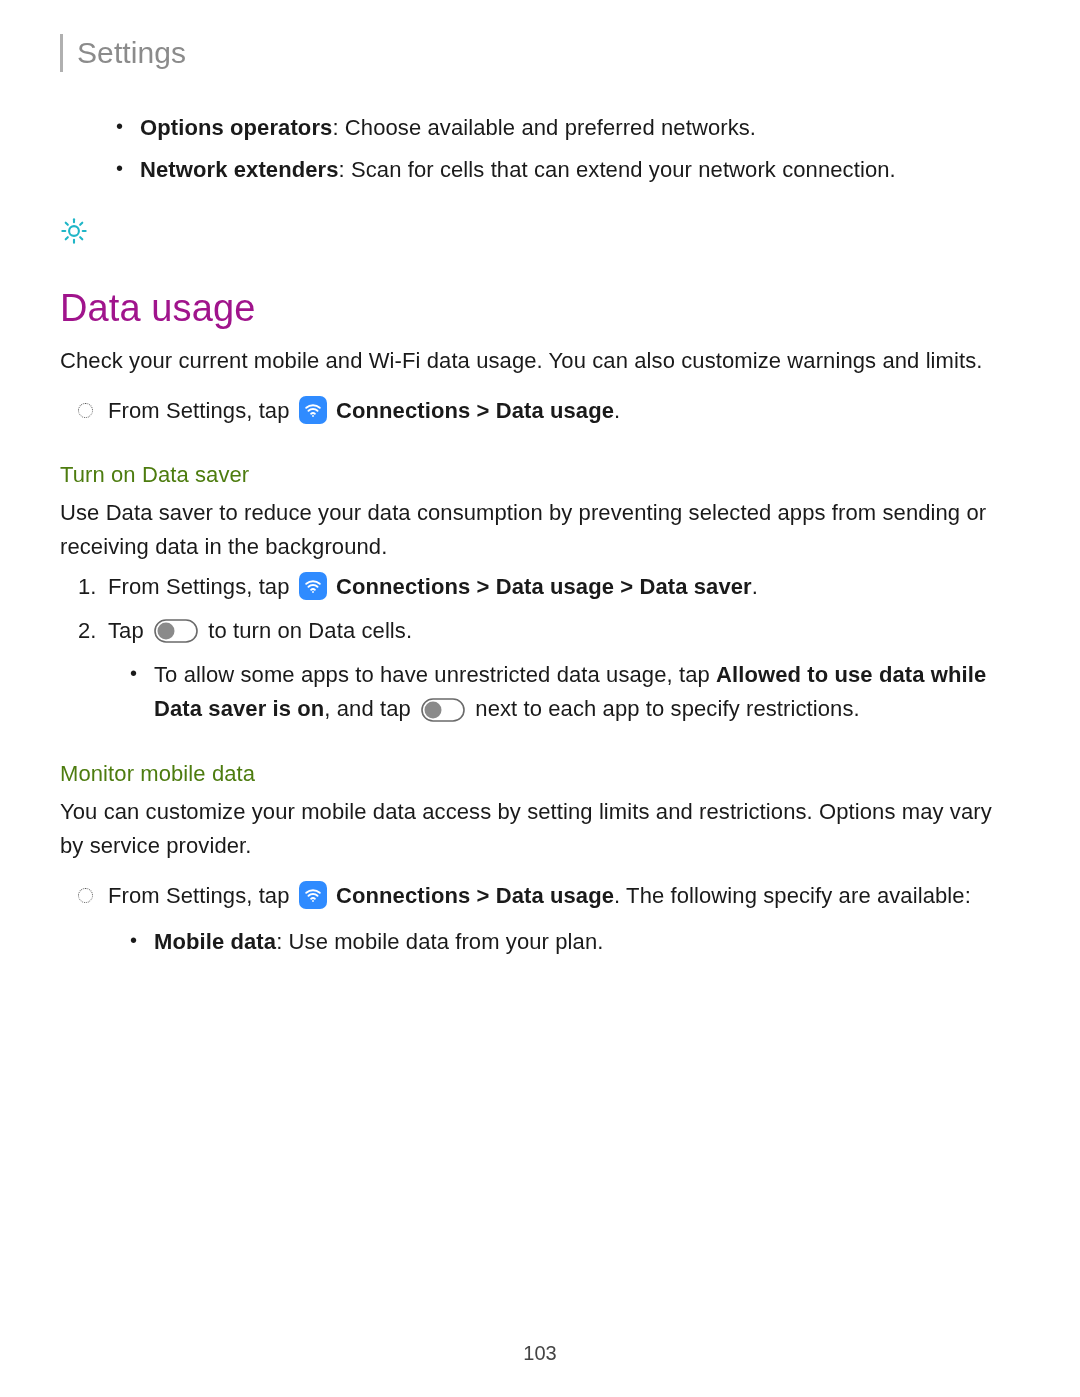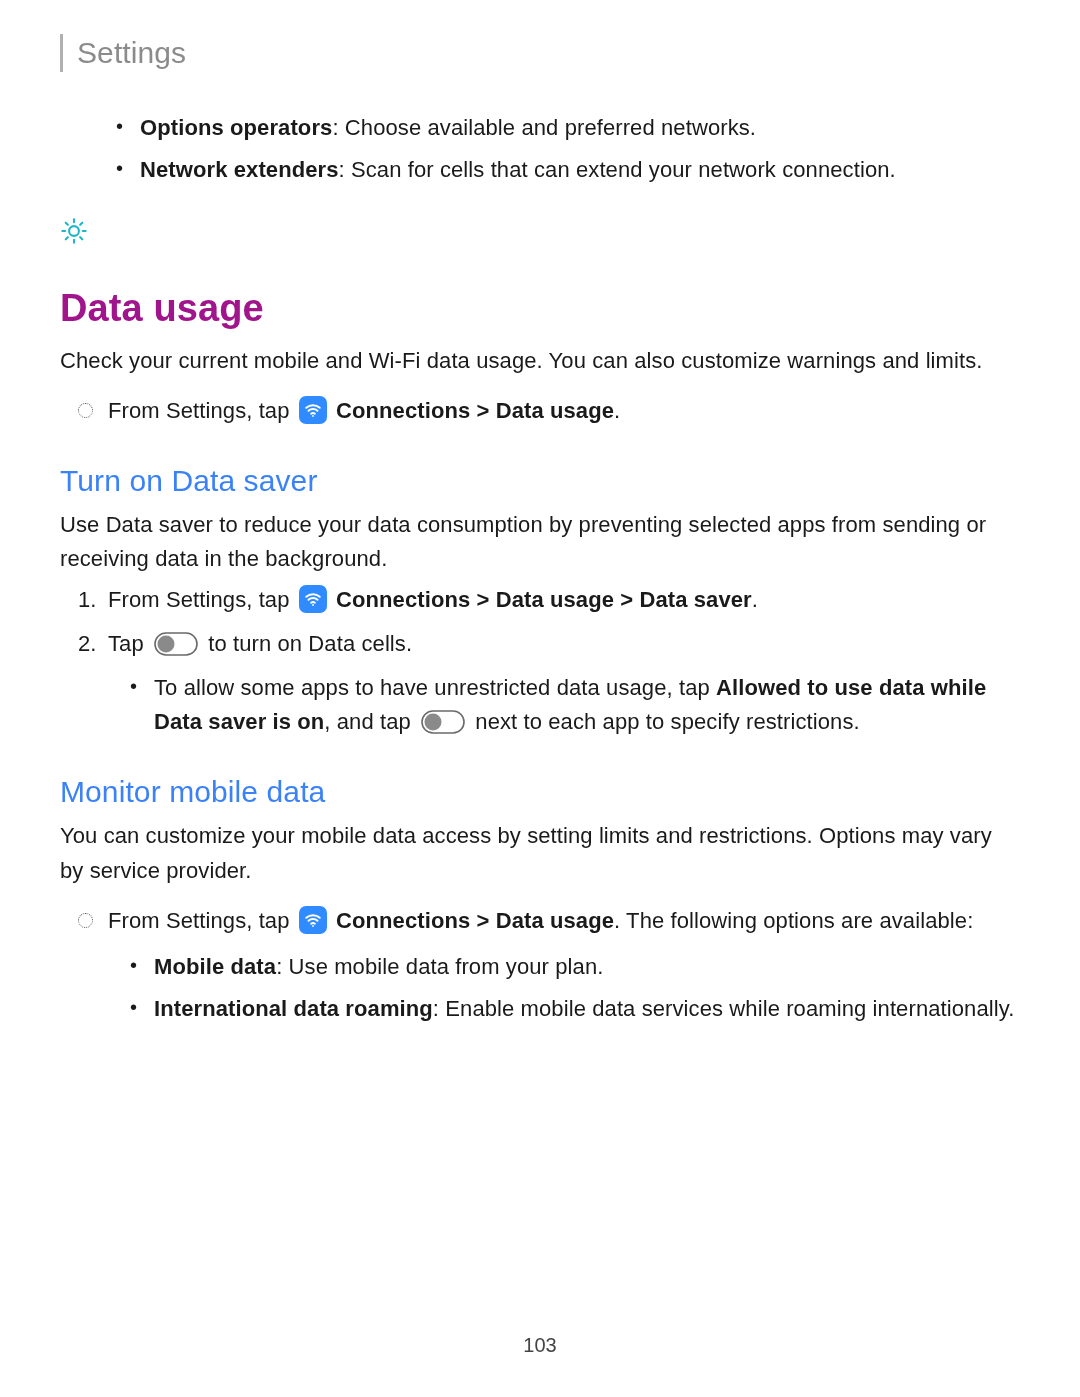--- a/index.html
+++ b/index.html
@@ -71,28 +71,28 @@
   .tip-row {
     display: flex;
     gap: 14px;
     margin: 28px 0 24px 0;
     align-items: flex-start;
   }
   .tip-row .tip-icon-wrap { flex: 0 0 auto; margin-top: 2px; }
   .tip-text { flex: 1 1 auto; }
   .section-h2 {
     color: #a0148c;
-    font-weight: 700;
+    font-weight: 400;
     font-size: 38px;
     margin: 22px 0 6px 0;
   }
   .section-h3 {
-    color: #3b82f6;
+    color: #4d7c0f;
     font-weight: 400;
-    font-size: 30px;
+    font-size: 22px;
     margin: 30px 0 4px 0;
   }
   .o-bullet {
     position: relative;
     padding-left: 48px;
     margin: 16px 0 10px 0;
   }
   .o-bullet::before {
     content: "";
     position: absolute;
@@ -119,21 +119,21 @@
   .toggle-icon {
     display: inline-flex;
     vertical-align: middle;
     margin: 0 4px;
     position: relative;
     top: -1px;
   }
   .strong { font-weight: 700; }
   .page-num {
     position: absolute;
-    bottom: 36px;
+    bottom: 28px;
     left: 0; right: 0;
     text-align: center;
     font-size: 20px;
     color: #444;
   }
   .para { margin-bottom: 6px; }
 </style>
 </head>
 <body>
 
@@ -231,25 +231,22 @@
 <div class="o-bullet">
   <span>From Settings, tap </span>
   <span class="wifi-icon">
     <svg width="18" height="18" viewBox="0 0 24 24" fill="none" stroke="#fff" stroke-width="2.6" stroke-linecap="round">
       <path d="M3 9 A14 14 0 0 1 21 9"></path>
       <path d="M6 13 A9 9 0 0 1 18 13"></path>
       <path d="M9.5 17 A4 4 0 0 1 14.5 17"></path>
       <circle cx="12" cy="20" r="1.2" fill="#fff" stroke="none"></circle>
     </svg>
   </span>
-  <span class="strong">Connections &gt; Data usage</span><span>. </span><span>The following options are available:</span>
+  <span class="strong">Connections &gt; Data usage</span><span>. </span><span>The following specify are available:</span>
 
   <ul class="bullets level1" style="margin-top:12px;">
     <li>
       <span class="strong">Mobile data</span><span>: Use mobile data from your plan.</span>
     </li>
-    <li>
-      <span class="strong">International data roaming</span><span>: Enable mobile data services while roaming internationally.</span>
-    </li>
   </ul>
 </div>
 
 <div class="page-num">103</div>
 
 </body></html>

